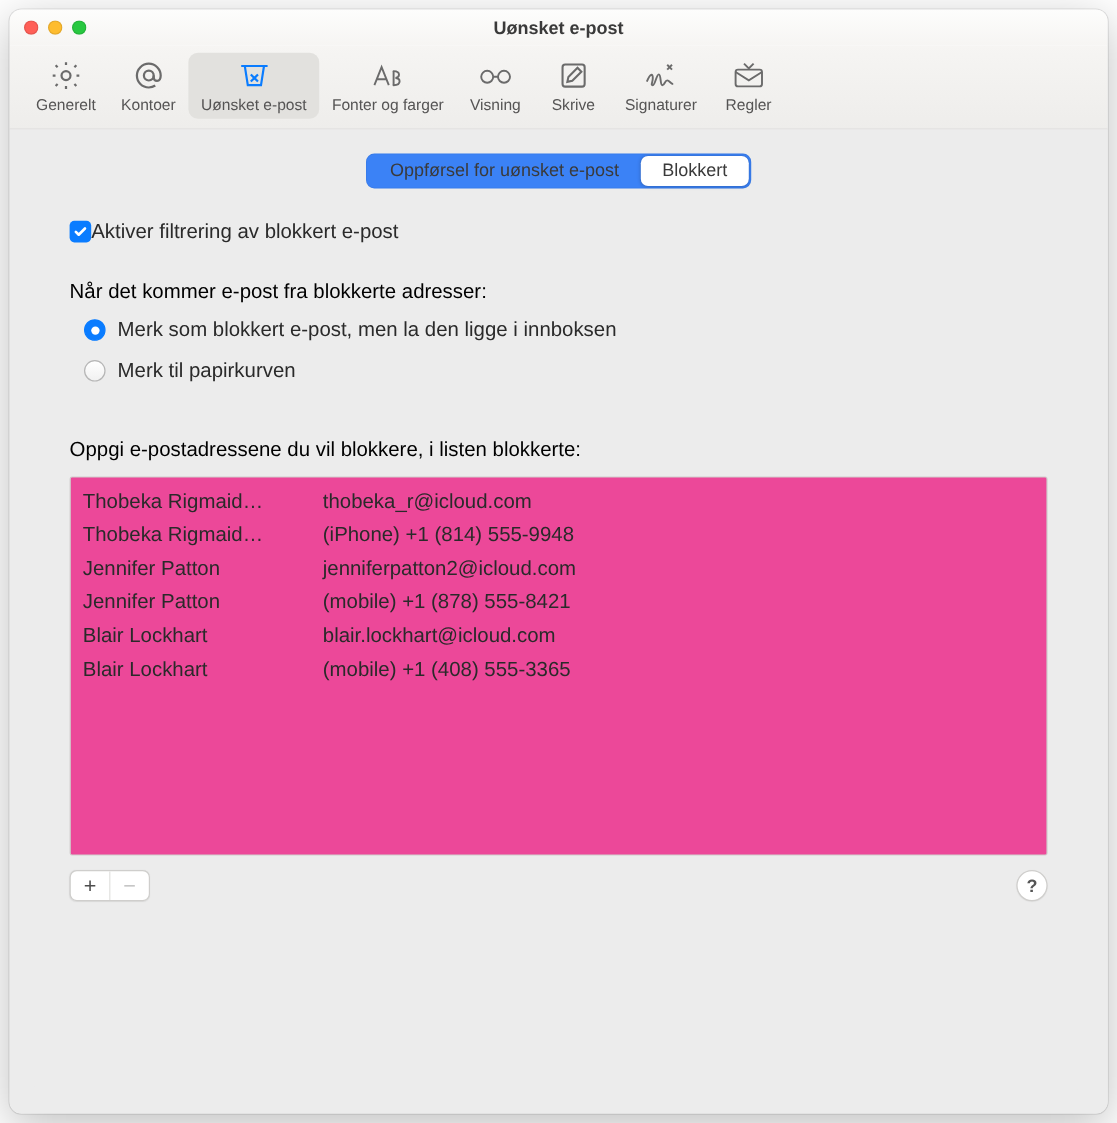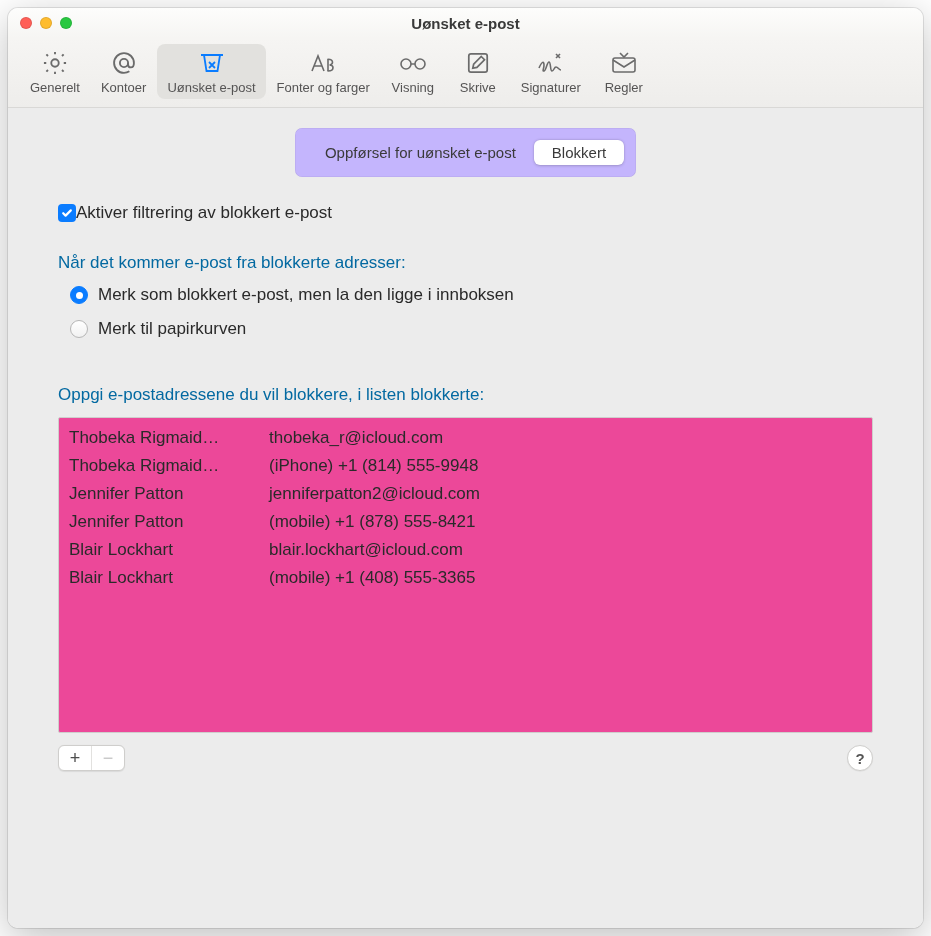--- a/index.html
+++ b/index.html
@@ -100,23 +100,23 @@
       background: #ececec;
       border-radius: 6px;
       position: relative;
       display: flex;
       flex-direction: column;
       padding: 0 30px 12px 30px;
     }
     .segmented {
       align-self: center;
       display: flex;
-      background: #c4b5fd;
+      background: #3b82f6;
       border-radius: 7px;
-      padding: 12px;
+      padding: 2px;
       margin-top: 0;
       margin-bottom: 26px;
       box-shadow: inset 0 0 0 0.5px rgba(0,0,0,0.08);
     }
     .seg-item {
       padding: 4px 18px;
       font-size: 15px;
       color: #3a3a3a;
       border-radius: 6px;
       cursor: default;
@@ -135,21 +135,21 @@
       height: 18px;
       border-radius: 4px;
       background: #0a7cff;
       display: flex;
       align-items: center;
       justify-content: center;
       color: #fff;
     }
     .section-label {
       font-size: 17px;
-      color: #0369a1;
+      color: #000000;
       margin-bottom: 12px;
     }
     .radio-group {
       margin-left: 12px;
       margin-bottom: 32px;
     }
     .radio-row {
       display: flex;
       align-items: center;
       gap: 10px;

